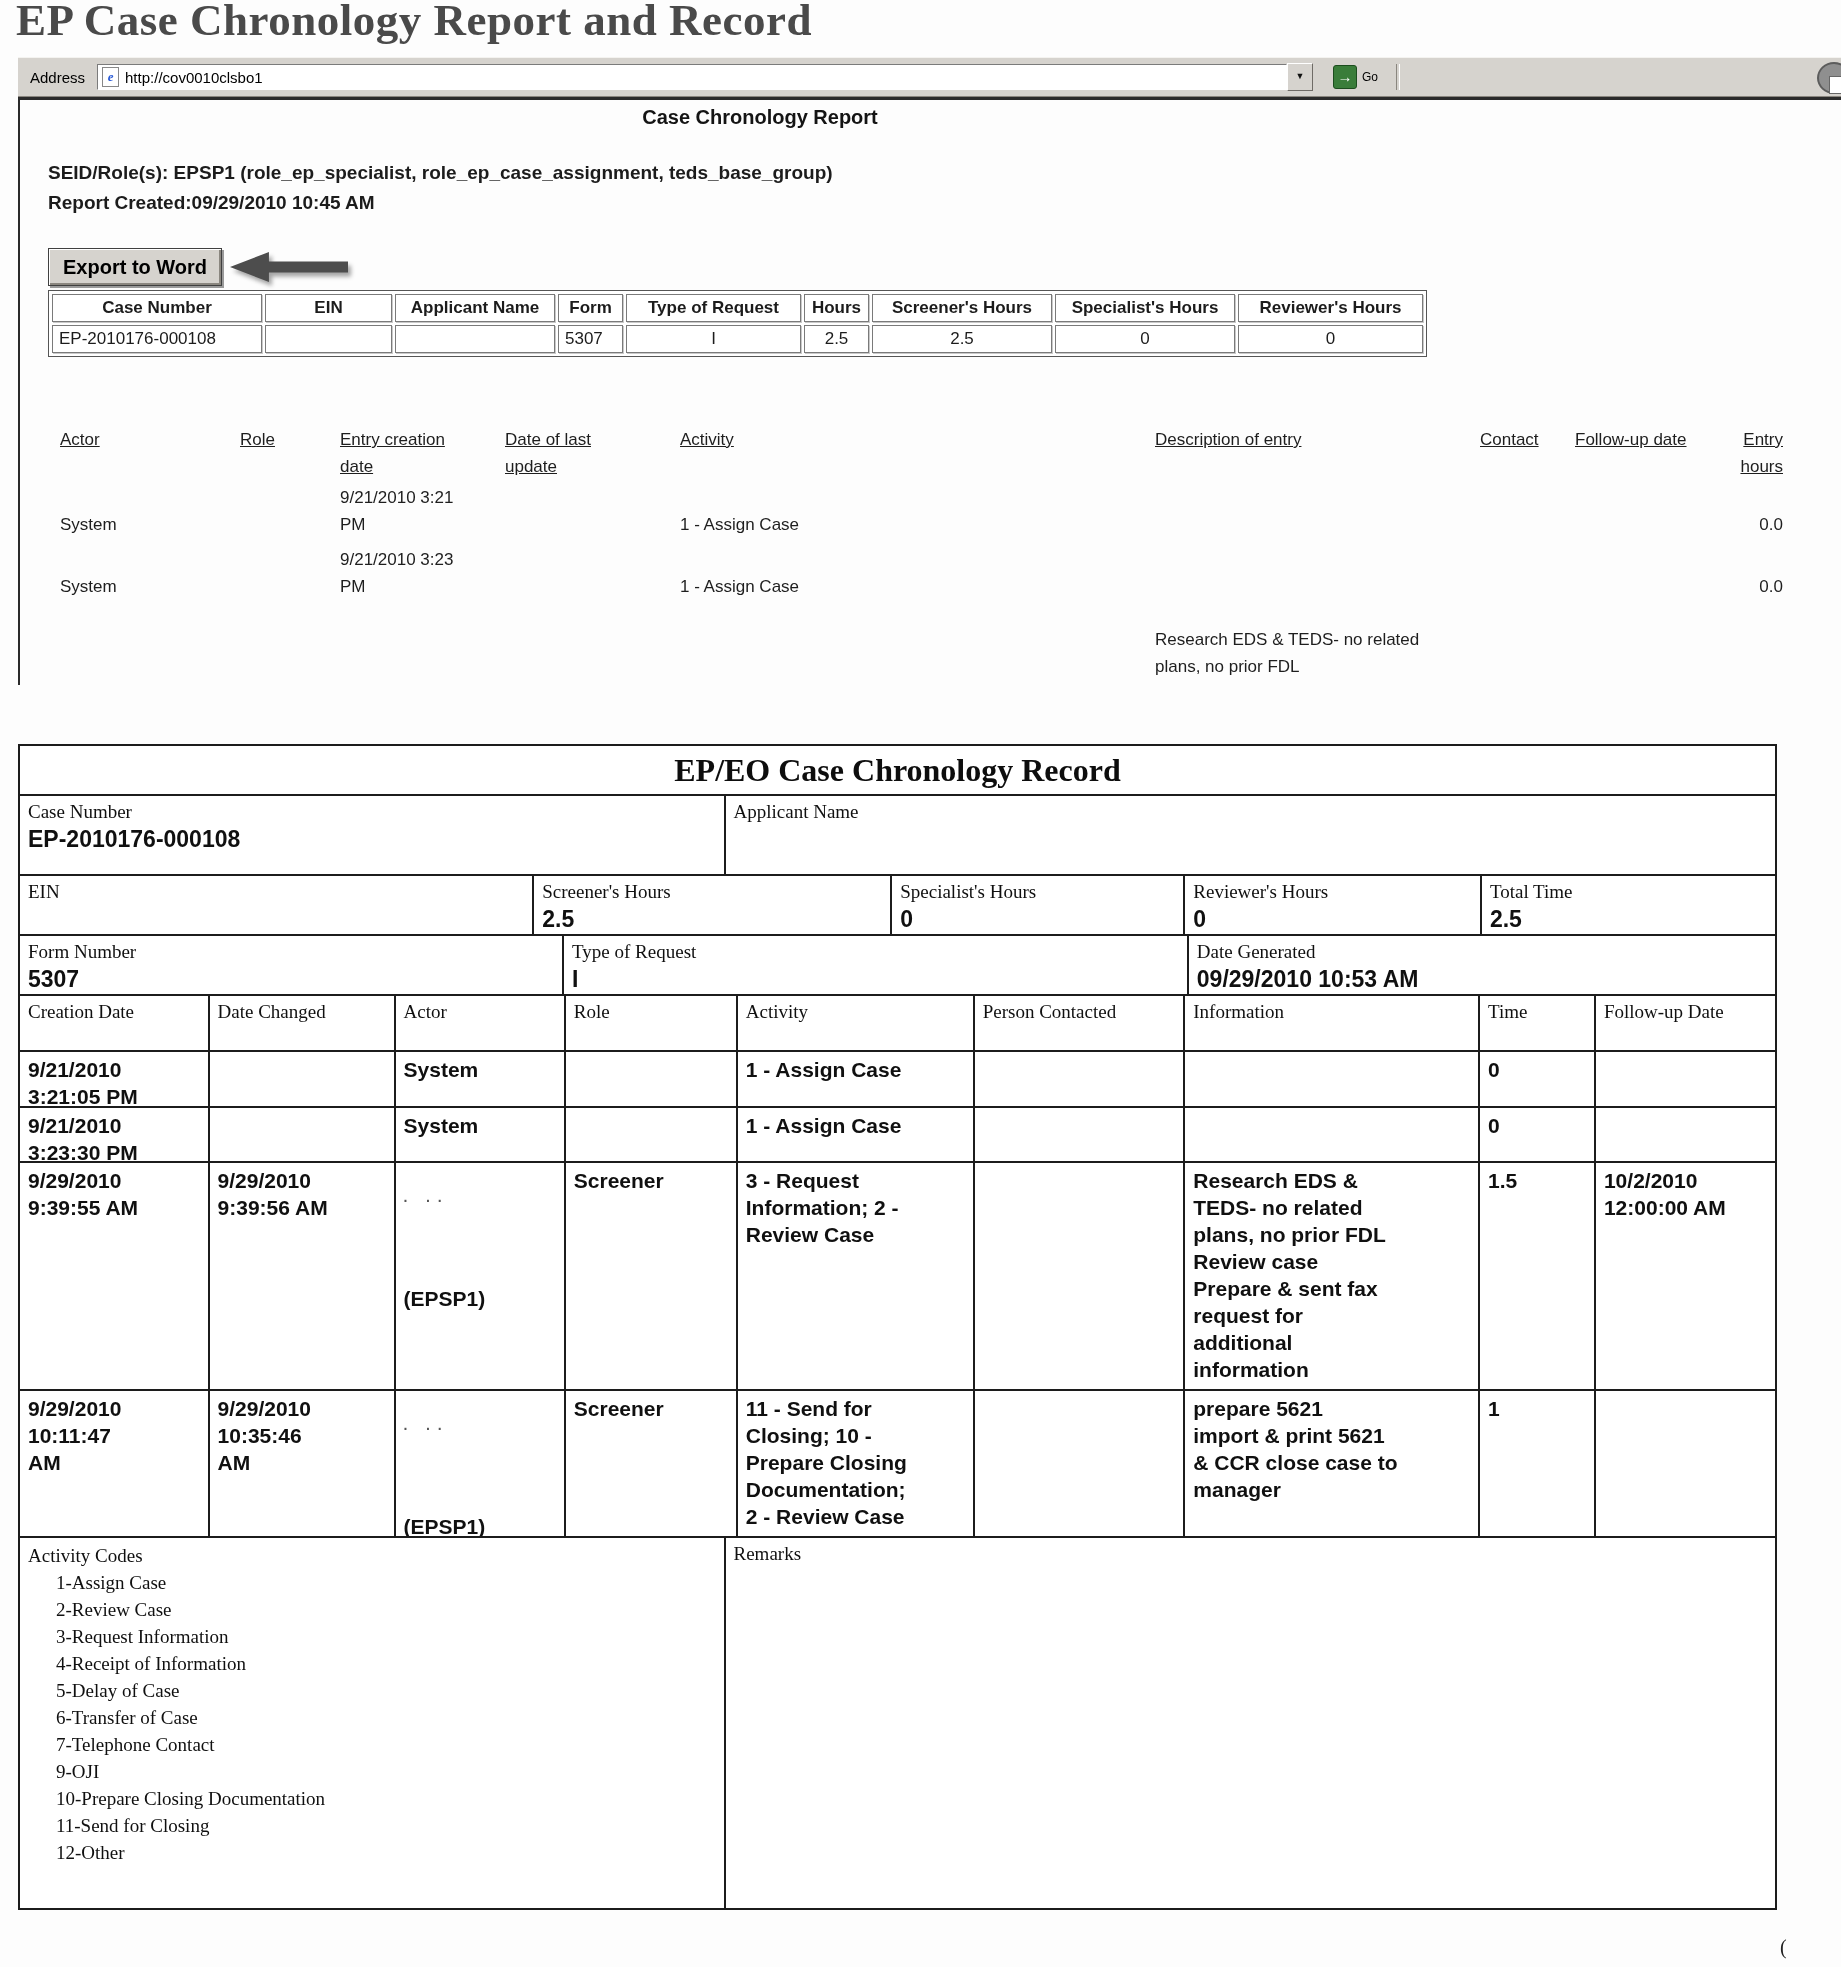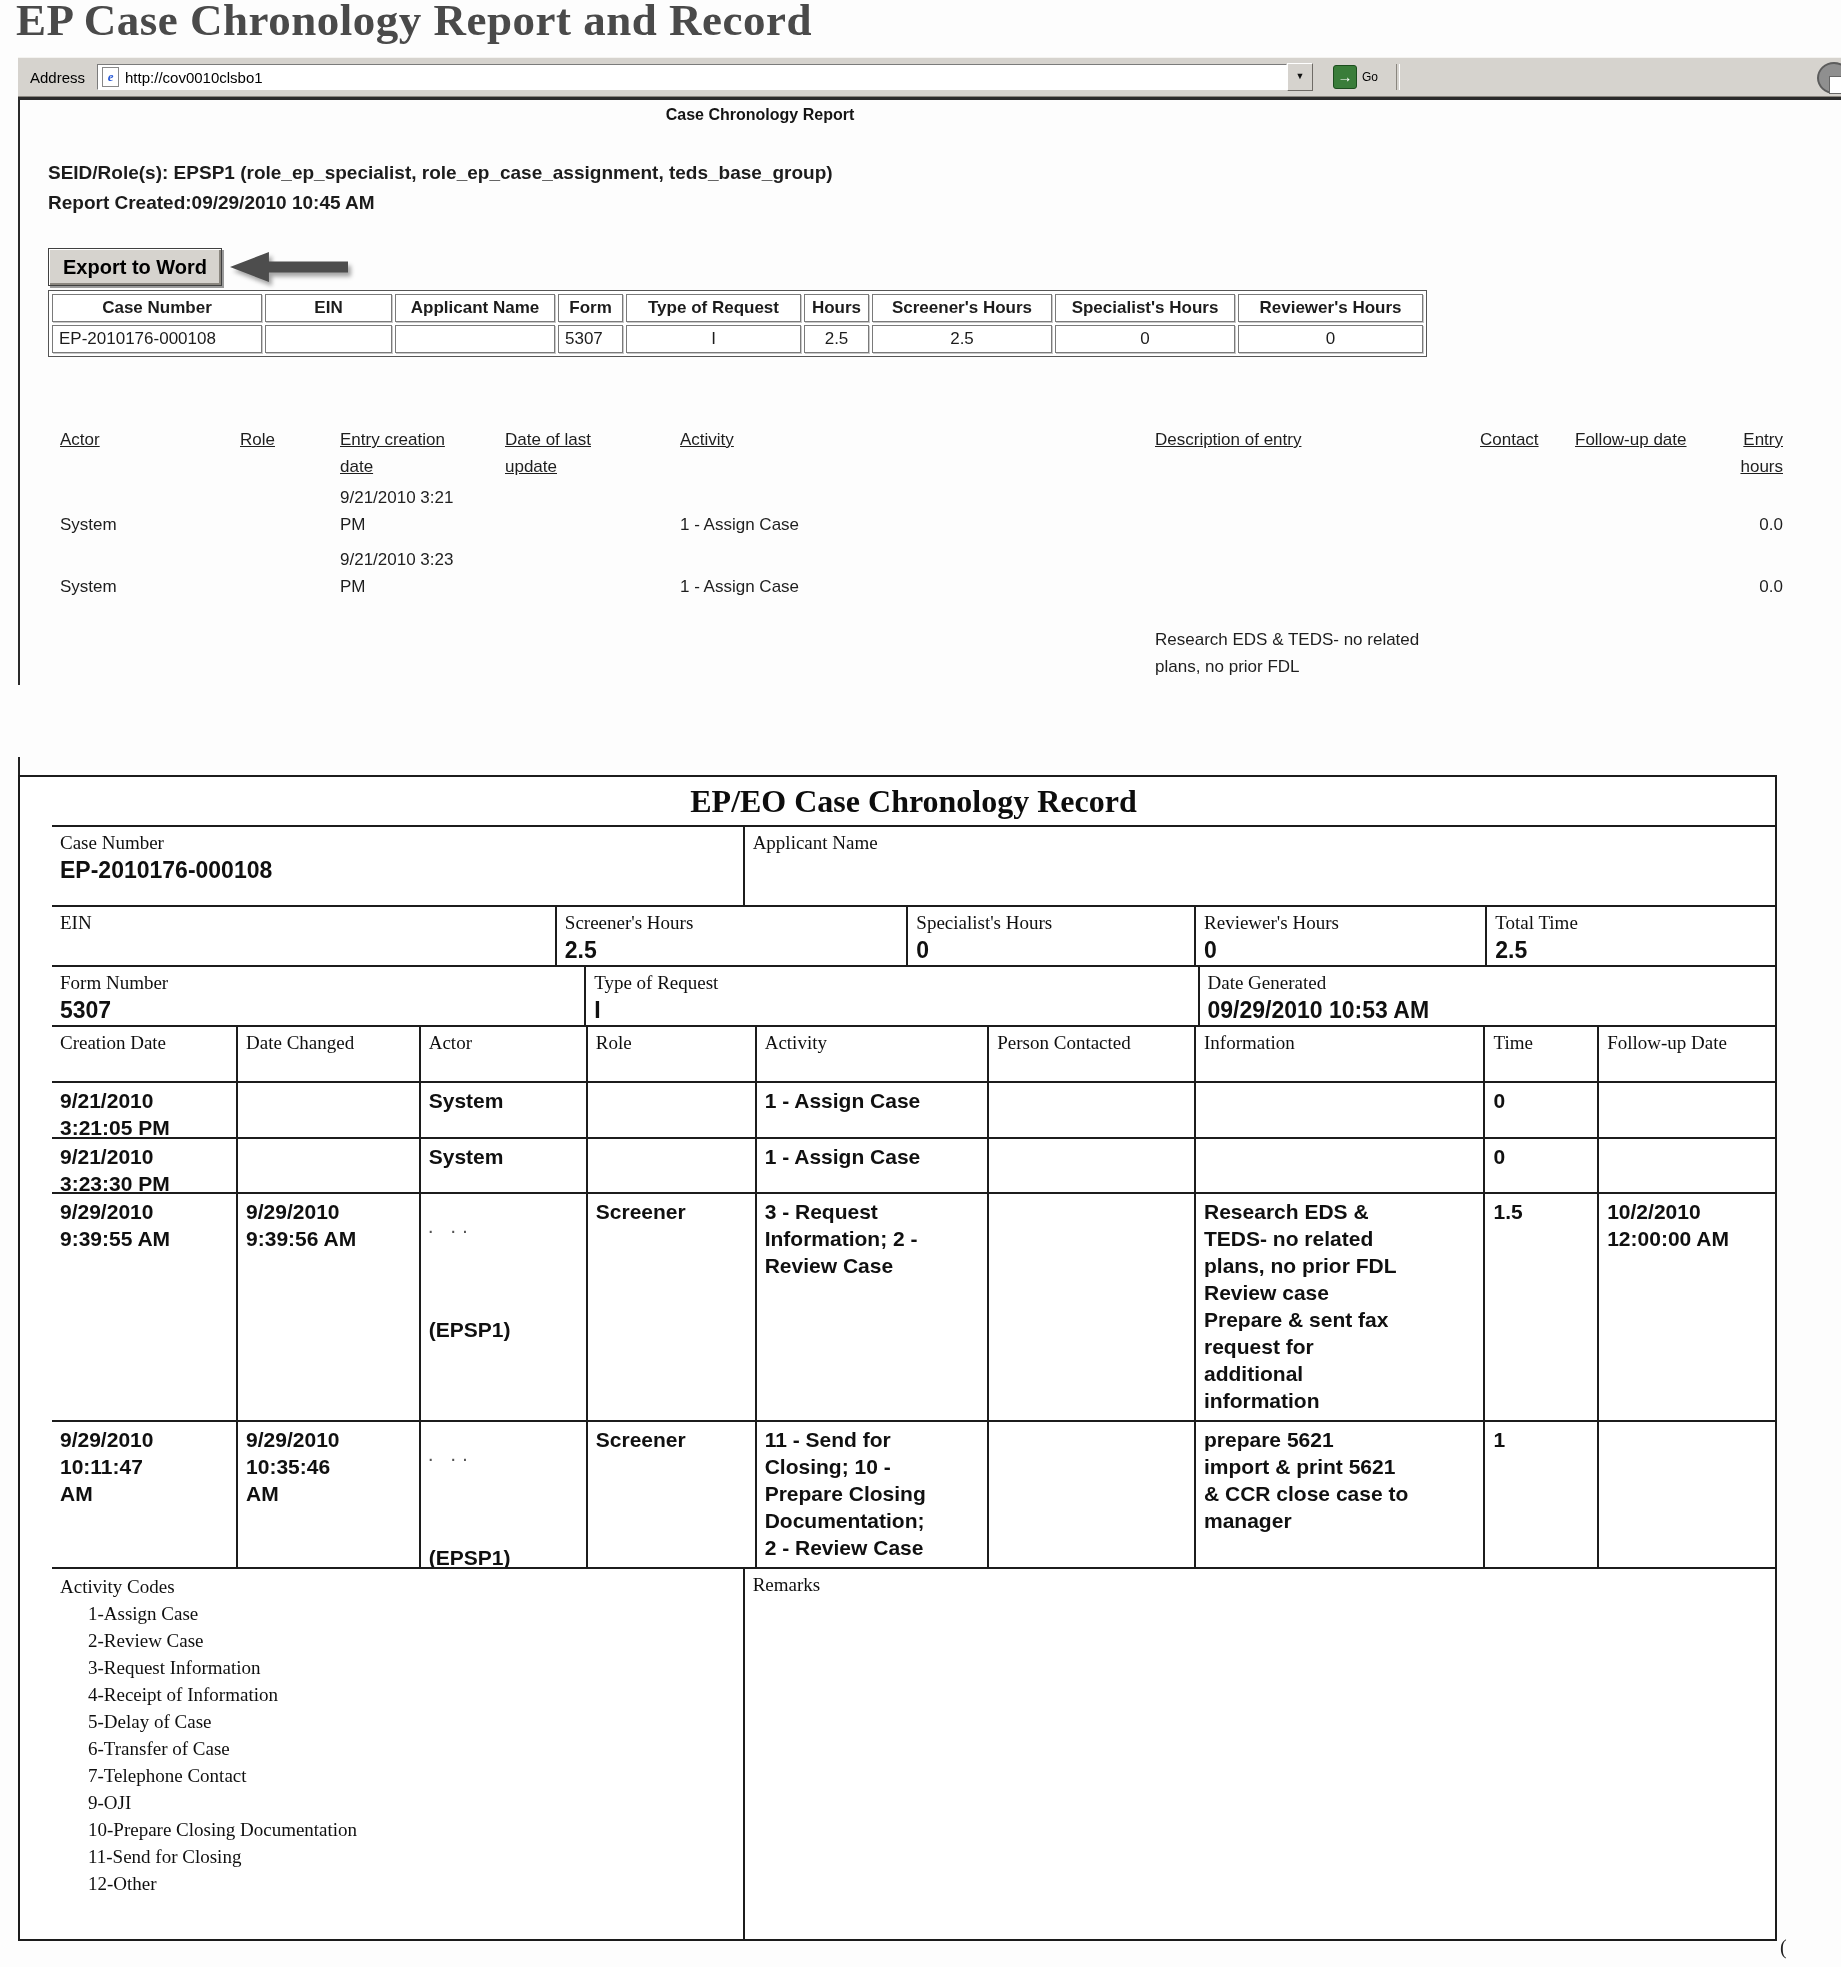--- a/index.html
+++ b/index.html
@@ -52,21 +52,21 @@
   .partial-icon .page{
     position:absolute;left:16px;top:16px;width:14px;height:16px;background:#fff;border:1px solid #666;
   }
   
   .panel{
     position:absolute;left:18px;top:97px;width:1823px;height:588px;
     border-top:3px solid #2b2b2b;border-left:2px solid #2b2b2b;box-sizing:border-box;
   }
   .report-heading{
     position:absolute;left:0;top:6px;width:1480px;text-align:center;
-    font-weight:bold;font-size:16px;color:#141414;
+    font-weight:bold;font-size:20px;color:#141414;
   }
   .seid-line{position:absolute;left:28px;top:62px;font-weight:bold;font-size:19px;}
   .created-line{position:absolute;left:28px;top:92px;font-weight:bold;font-size:19px;}
   .export-btn{
     position:absolute;left:28px;top:148px;height:38px;padding:0 14px;
     background:#d6d3ce;color:#000;font-weight:bold;font-size:20px;
     border:1px solid #404040;box-shadow:inset 1px 1px 0 #ffffff,inset -2px -2px 0 #8a867f,2px 2px 0 #9a9a9a;
     font-family:"Liberation Sans",sans-serif;cursor:pointer;
   }
   .callout-arrow{
@@ -98,22 +98,22 @@
   .ecol-activity{flex:0 0 400px;}
   .ecol-desc{flex:0 0 400px;padding-left:75px;box-sizing:border-box;white-space:pre-line;}
   .ecol-contact{flex:0 0 95px;}
   .ecol-follow{flex:0 0 135px;}
   .ecol-hours{flex:0 0 73px;text-align:right;}
   .ehead span{text-decoration:underline;cursor:pointer;}
   .ehead{align-items:flex-start;}
   
   .record-tick{position:absolute;left:18px;top:757px;width:2px;height:18px;background:#222;}
   .record{
-    position:absolute;left:18px;top:775px;width:1759px;
-    border:2px solid #1c1c1c;box-sizing:border-box;background:#fff;color:#101010;padding-left:32px;
+    position:absolute;left:18px;top:744px;width:1759px;
+    border:2px solid #1c1c1c;box-sizing:border-box;background:#fff;color:#101010;
   }
   .rrow{display:flex;border-bottom:2px solid #1c1c1c;box-sizing:border-box;}
   .rrow:last-child{border-bottom:none;}
   .rc{border-right:2px solid #1c1c1c;box-sizing:border-box;padding:4px 8px;overflow:hidden;}
   .rc:last-child{border-right:none;}
   .rtitle{
     height:50px;display:flex;align-items:center;justify-content:center;
     font-family:"Liberation Serif",serif;font-weight:bold;font-size:32px;color:#0d0d0d;
   }
   .rlabel{font-family:"Liberation Serif",serif;font-size:19px;line-height:24px;color:#101010;}

